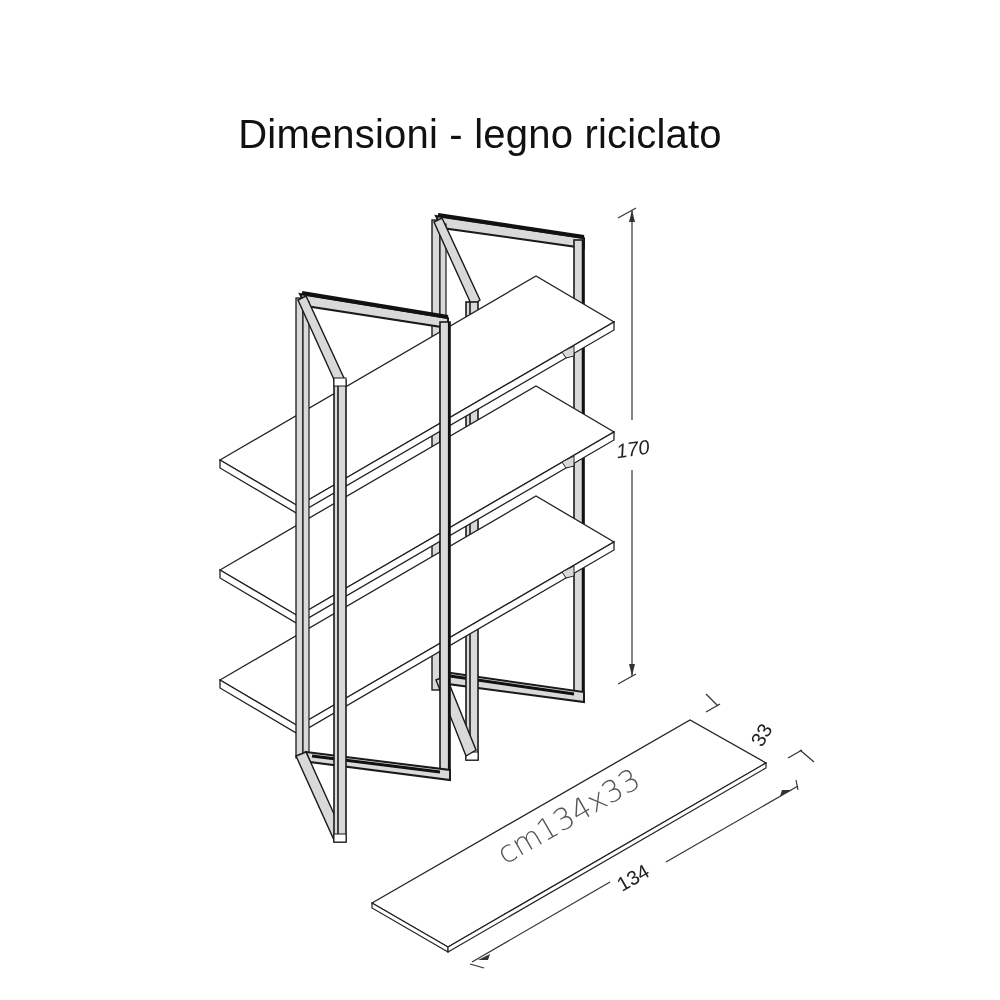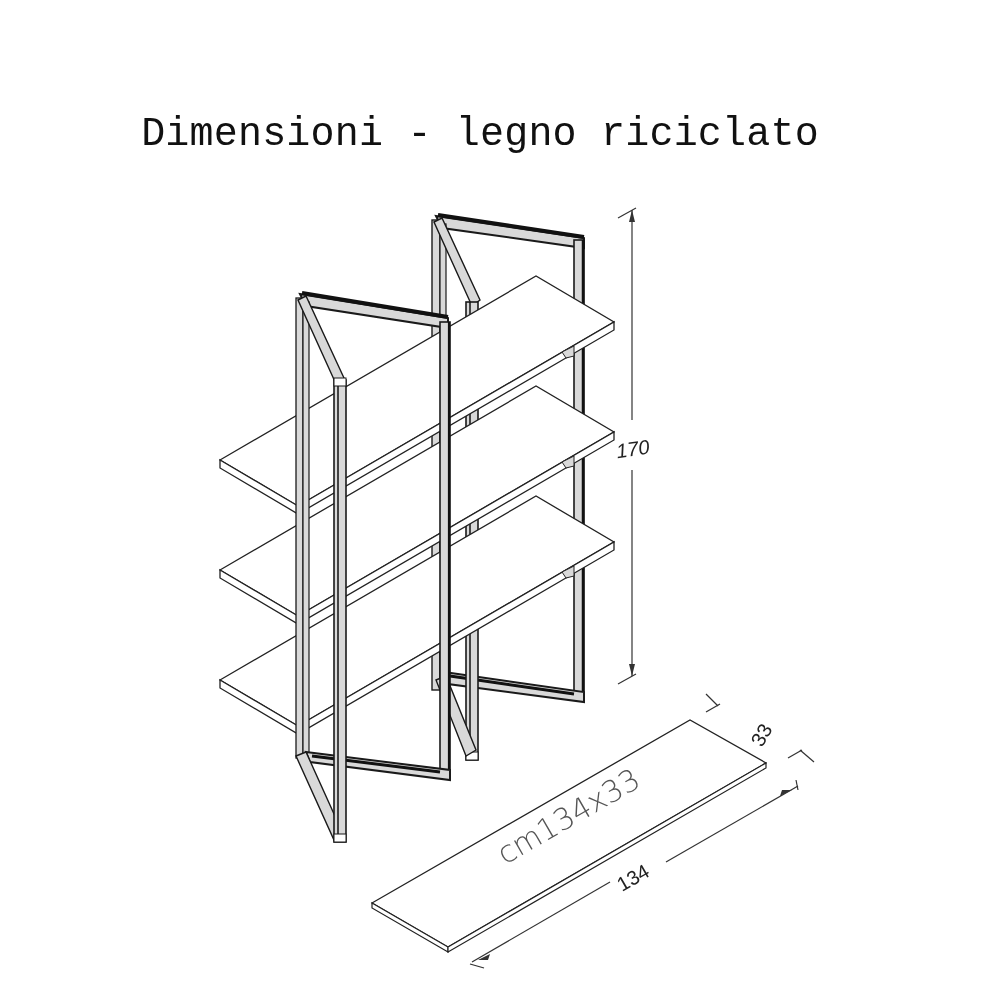--- a/index.html
+++ b/index.html
@@ -1,19 +1,19 @@
 <!DOCTYPE html>
 <html><head>
   <meta charset="utf-8">
   <style>
     html, body { margin: 0; padding: 0; background: #ffffff; }
     body { width: 1000px; height: 1000px; position: relative; overflow: hidden; }
     .title {
       position: absolute; left: 0; top: 112px; width: 960px; text-align: center;
-      font-family: Liberation Mono, monospace; font-size: 40px; color: #111111;
+      font-family: Liberation Sans, sans-serif; font-size: 40px; color: #111111;
       letter-spacing: 0.2px;
     }
     svg { position: absolute; left: 0; top: 0; }
     .dim-text { font-family: "Liberation Sans", sans-serif; fill: #222222; }
     .label-text { font-family: "DejaVu Sans", sans-serif; fill: #555555; font-weight: 300; }
   </style>
 </head>
 <body>
 
 <div class="title">Dimensioni - legno riciclato</div>

